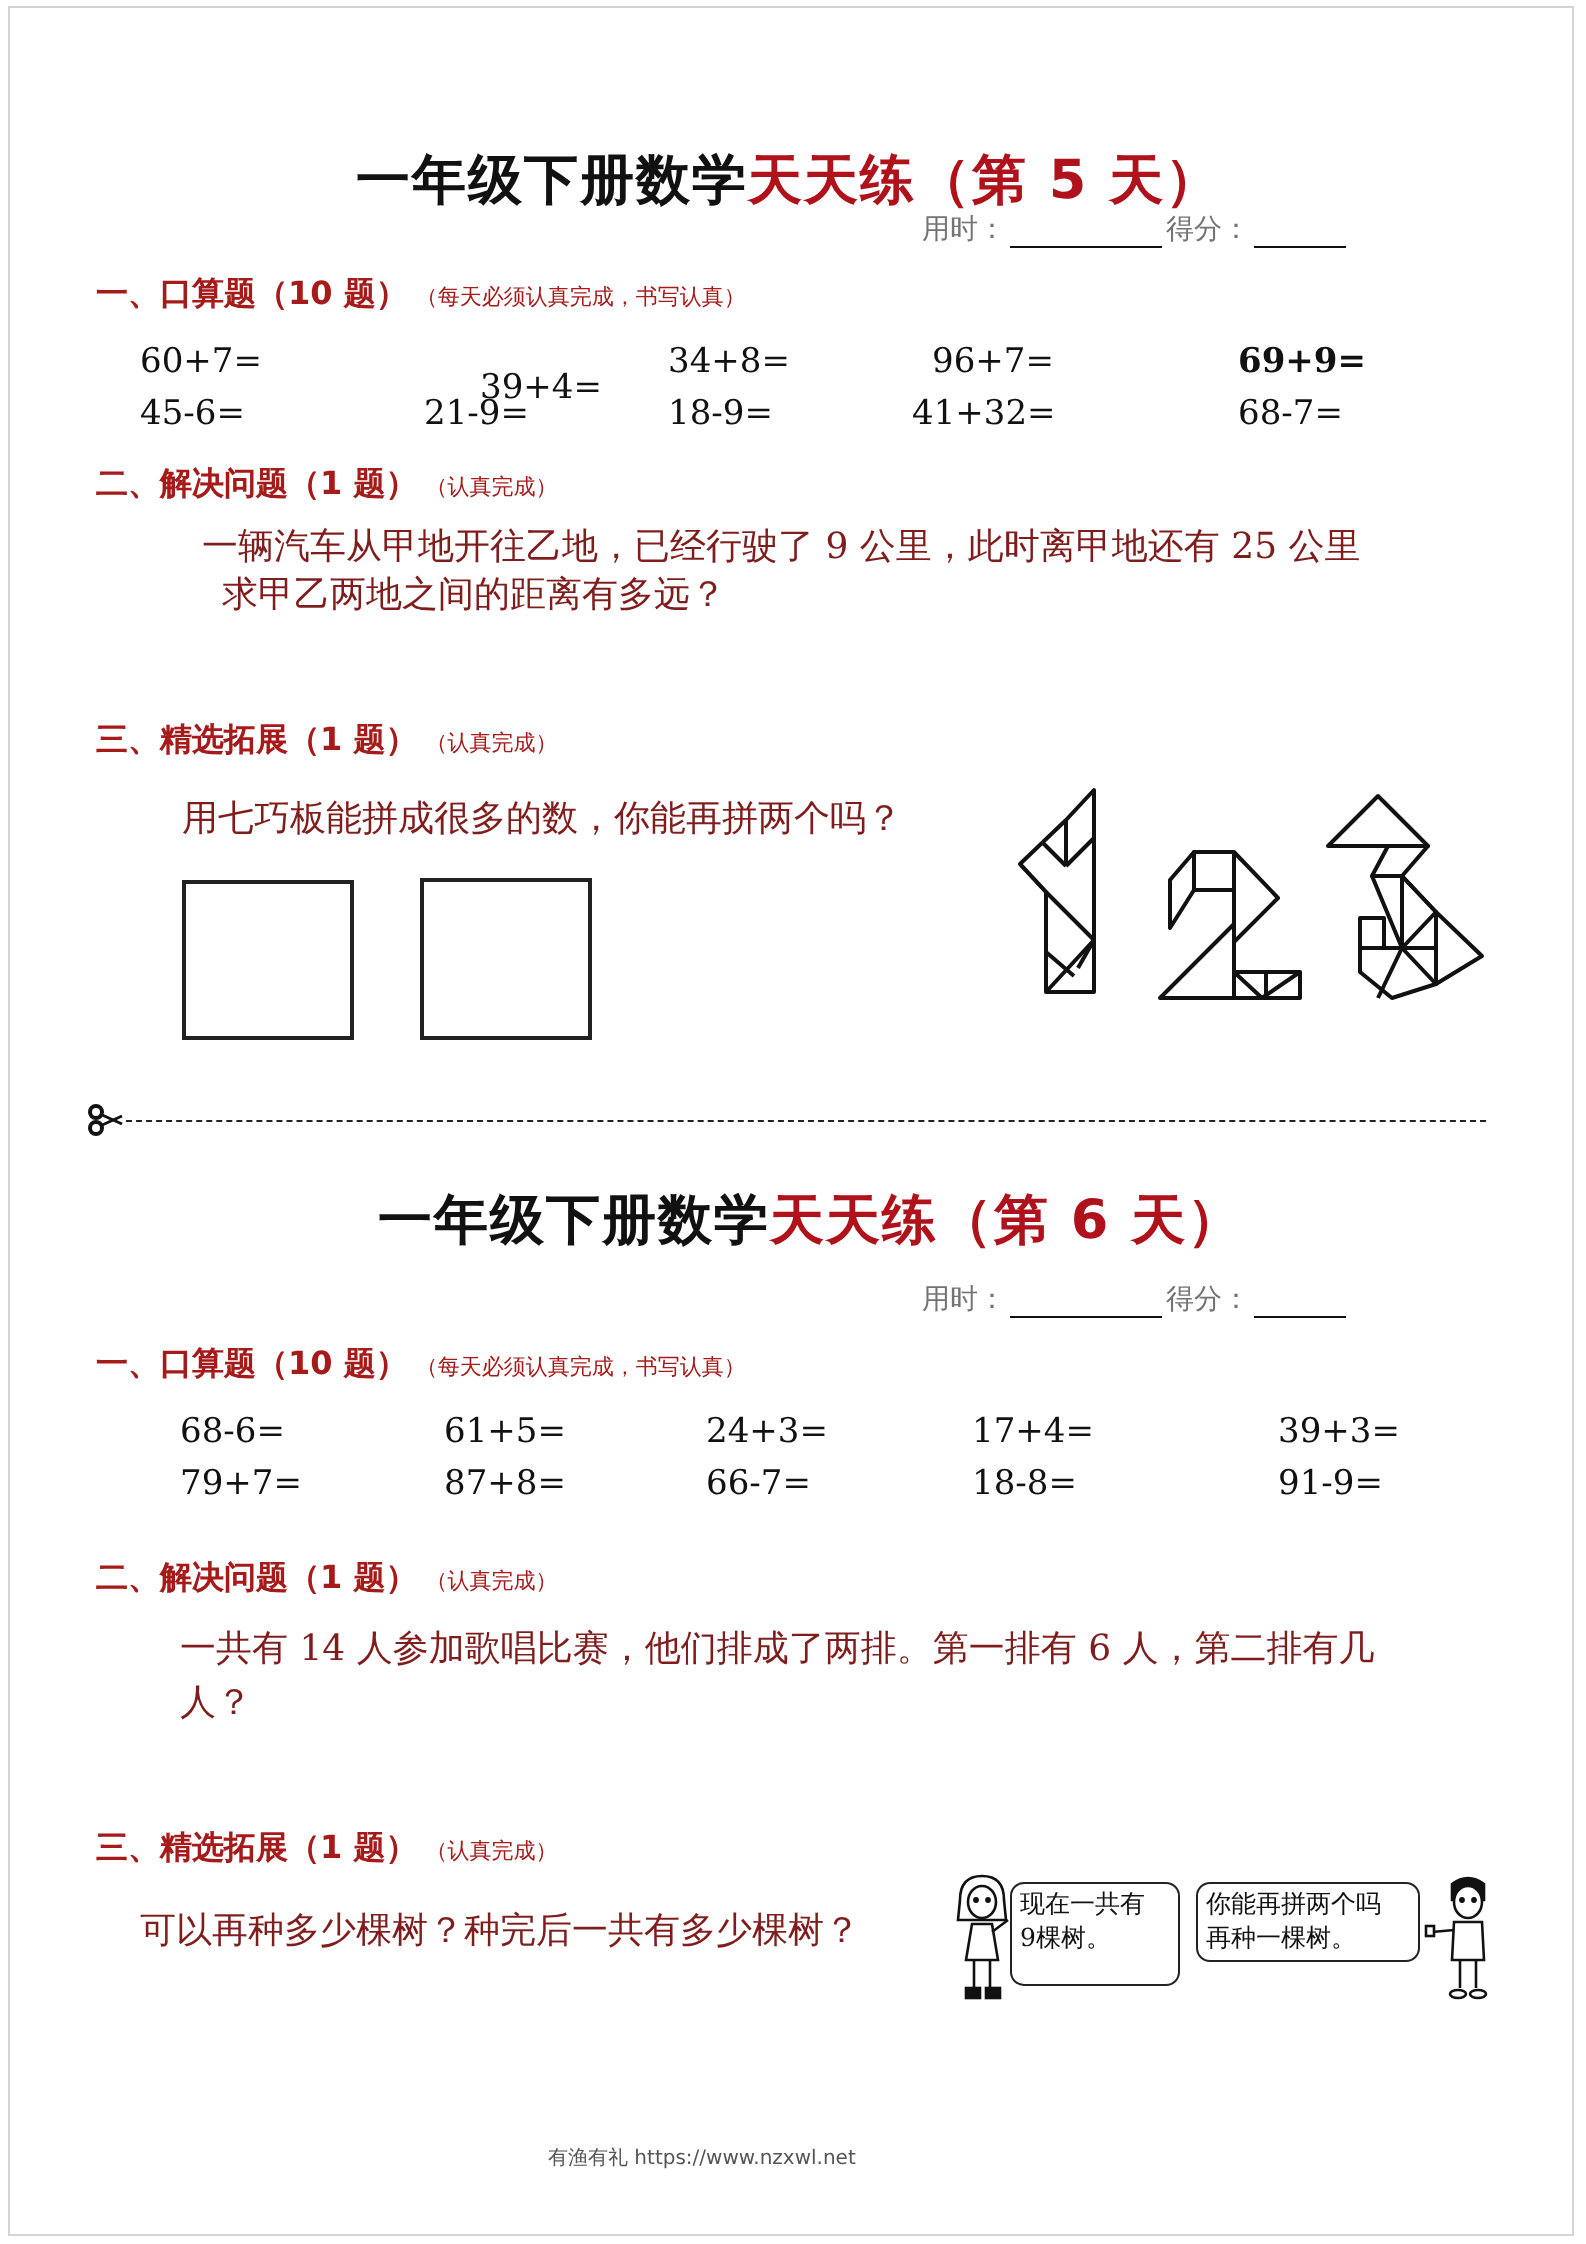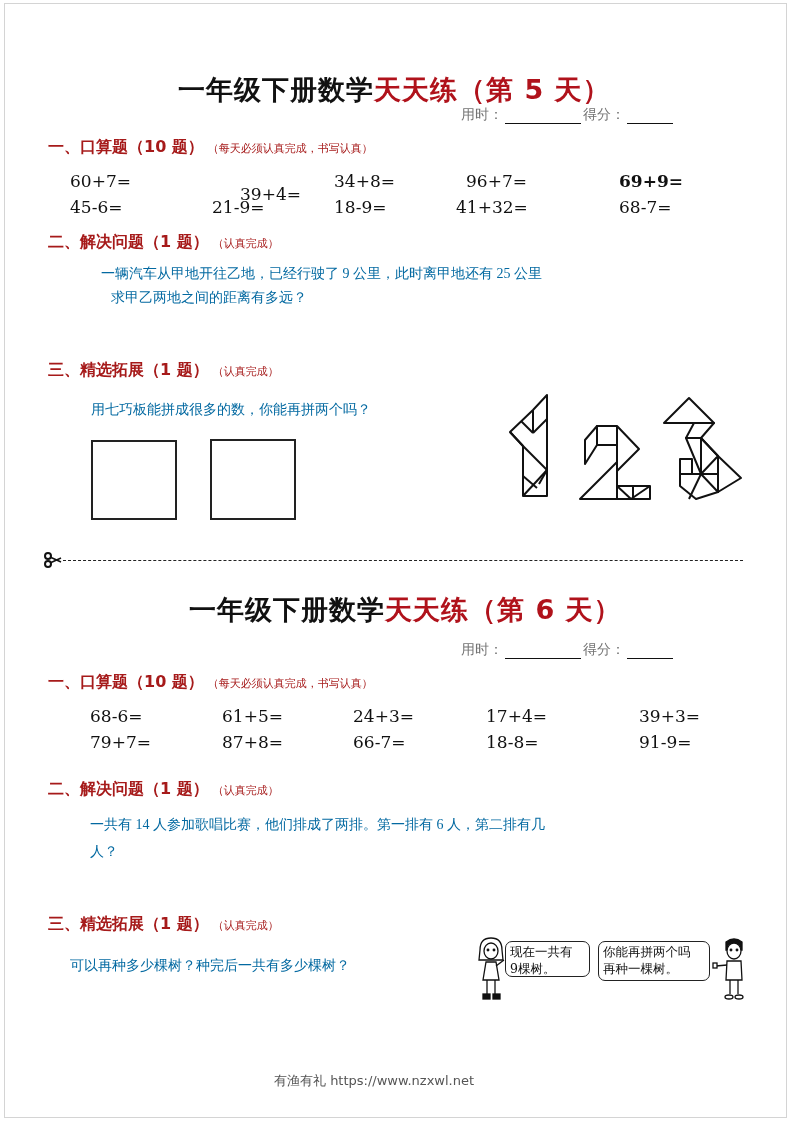--- a/index.html
+++ b/index.html
@@ -10,25 +10,25 @@
   .abs { position: absolute; }
   .title { font-family: "DejaVu Sans", "Liberation Sans", sans-serif; font-weight: bold;
            font-size: 27px; letter-spacing: 1px; white-space: nowrap; color: #111; }
   .title .red { color: #b0121b; }
   .meta { font-size: 14px; white-space: nowrap; color: #737373; }
   .meta .blank { display: inline-block; border-bottom: 1.5px solid #111; height: 14px; vertical-align: bottom; margin: 0 2px; }
   .sec-head { font-family: "DejaVu Sans", "Liberation Sans", sans-serif; font-weight: bold;
               font-size: 16px; color: #a61a1a; white-space: nowrap; }
   .sec-head .note { font-family: "DejaVu Serif", serif; font-weight: normal; font-size: 11px; color: #a61a1a; margin-left: 4px; }
   .calc { font-size: 17px; white-space: nowrap; color: #111; }
-  .problem { font-size: 14px; line-height: 24px; color: #0369a1; font-family: Liberation Serif, serif; }
+  .problem { font-size: 18px; line-height: 24px; color: #7f1d1d; }
   .box { border: 2px solid #222; background: #fff; }
   .cutline { border-top: 1.5px dashed #222; }
   .bubble { border: 1.5px solid #222; border-radius: 7px; background: #fff; font-size: 12.5px; line-height: 17px; padding: 1px 4px; box-sizing: border-box; white-space: nowrap; }
-  .footer { font-family: "DejaVu Sans", "Liberation Sans", sans-serif; font-size: 13px; color: #555; white-space: nowrap; }
+  .footer { font-family: "DejaVu Sans", "Liberation Sans", sans-serif; font-size: 10px; color: #555; white-space: nowrap; }
 </style>
 </head>
 <body>
 
 <div class="page-border"></div>
 
 <div class="abs title" style="left:178px; top:72px;">
   <span>一年级下册数学</span><span class="red">天天练（第</span><span class="red"> 5 </span><span class="red">天）</span>
 </div>
 
@@ -154,21 +154,21 @@
     <circle cx="18" cy="14" r="0.8" fill="#111"></circle>
     <path d="M10,26 L20,26 L23,44 L7,44 Z" fill="#fff"></path>
     <line x1="11" y1="44" x2="11" y2="58"></line>
     <line x1="19" y1="44" x2="19" y2="58"></line>
     <rect x="7" y="58" width="7" height="5" fill="#111"></rect>
     <rect x="17" y="58" width="7" height="5" fill="#111"></rect>
     <line x1="20" y1="30" x2="28" y2="24"></line>
   </g>
 </svg>
 
-<div class="abs bubble" style="left:505px; top:941px; width:85px; height:36px;">
+<div class="abs bubble" style="left:505px; top:941px; width:85px; height:52px;">
   <div>现在一共有</div>
   <div>9棵树。</div>
 </div>
 <div class="abs bubble" style="left:598px; top:941px; width:112px; height:40px;">
   <div>你能再拼两个吗</div>
   <div>再种一棵树。</div>
 </div>
 
 <svg class="abs" style="left:712px; top:936px;" width="36" height="68" viewBox="0 0 36 68">
   <g fill="none" stroke="#111" stroke-width="1.3">

